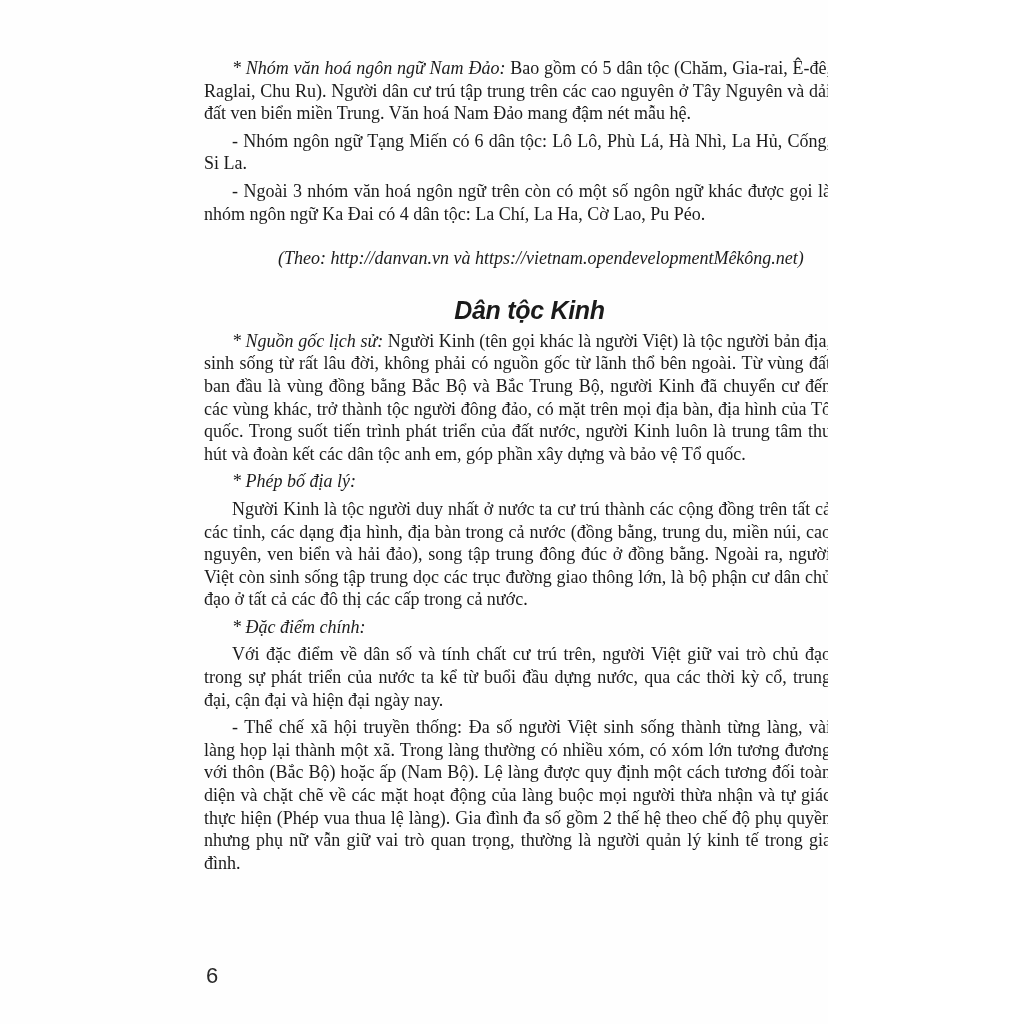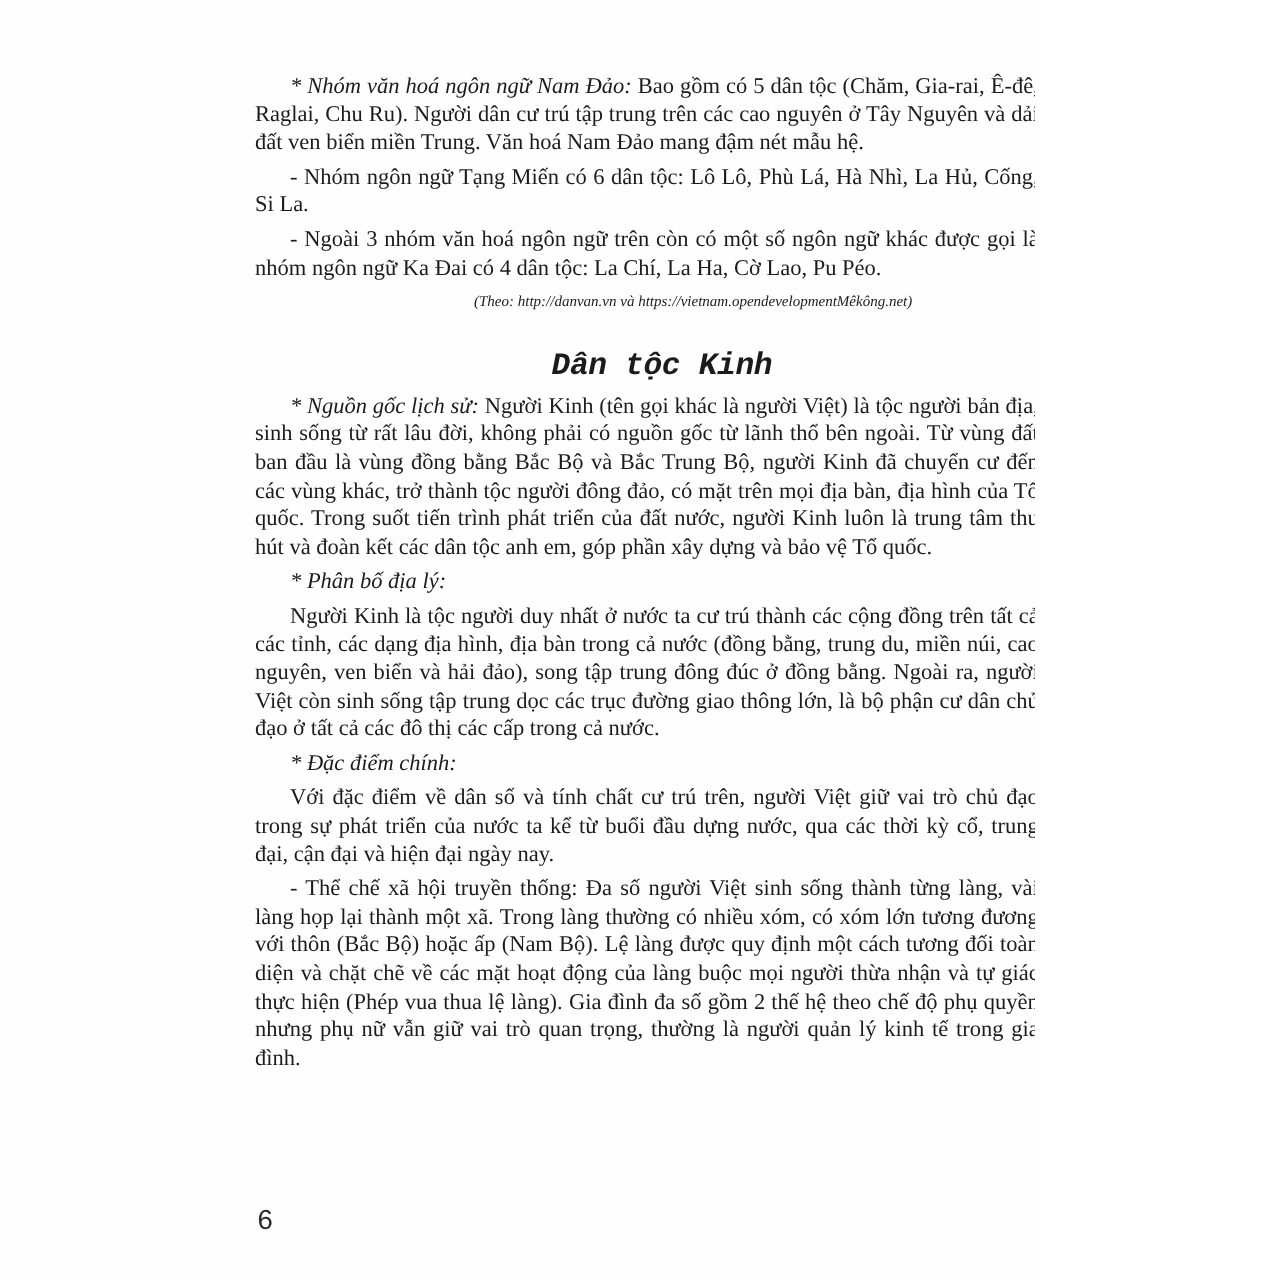--- a/index.html
+++ b/index.html
@@ -30,29 +30,29 @@
     margin: 0;
     text-indent: 28px;
   }
   .para + .para {
     margin-top: 5px;
   }
   .run-italic {
     font-style: italic;
   }
   .citation {
-    margin-top: 5px;
+    margin-top: 22px;
     padding-left: 74px;
-    text-align: center;
+    text-align: left;
     font-style: italic;
-    font-size: 12px;
+    font-size: 18px;
     text-indent: 0;
   }
   .heading {
-    font-family: Liberation Mono, monospace;
+    font-family: Liberation Sans, sans-serif;
     font-weight: bold;
     font-style: italic;
     font-size: 25px;
     letter-spacing: -0.3px;
     line-height: 28px;
     text-align: center;
     padding-left: 24px;
     margin: 26px 0 6px 0;
   }
   .page-number {
@@ -71,21 +71,21 @@
   <div class="text-column">
     <div>
         <p class="para"><span class="run-italic">* Nhóm văn hoá ngôn ngữ Nam Đảo:</span><span class="run-normal"> Bao gồm có 5 dân tộc (Chăm, Gia-rai, Ê-đê, Raglai, Chu Ru). Người dân cư trú tập trung trên các cao nguyên ở Tây Nguyên và dải đất ven biển miền Trung. Văn hoá Nam Đảo mang đậm nét mẫu hệ.</span></p>
         <p class="para"><span class="run-normal">- Nhóm ngôn ngữ Tạng Miến có 6 dân tộc: Lô Lô, Phù Lá, Hà Nhì, La Hủ, Cống, Si La.</span></p>
         <p class="para"><span class="run-normal">- Ngoài 3 nhóm văn hoá ngôn ngữ trên còn có một số ngôn ngữ khác được gọi là nhóm ngôn ngữ Ka Đai có 4 dân tộc: La Chí, La Ha, Cờ Lao, Pu Péo.</span></p>
       </div>
     <div class="citation">(Theo: http://danvan.vn và https://vietnam.opendevelopmentMêkông.net)</div>
     <div class="heading">Dân tộc Kinh</div>
     <div>
         <p class="para"><span class="run-italic">* Nguồn gốc lịch sử:</span><span class="run-normal"> Người Kinh (tên gọi khác là người Việt) là tộc người bản địa, sinh sống từ rất lâu đời, không phải có nguồn gốc từ lãnh thổ bên ngoài. Từ vùng đất ban đầu là vùng đồng bằng Bắc Bộ và Bắc Trung Bộ, người Kinh đã chuyển cư đến các vùng khác, trở thành tộc người đông đảo, có mặt trên mọi địa bàn, địa hình của Tổ quốc. Trong suốt tiến trình phát triển của đất nước, người Kinh luôn là trung tâm thu hút và đoàn kết các dân tộc anh em, góp phần xây dựng và bảo vệ Tổ quốc.</span></p>
-        <p class="para"><span class="run-italic">* Phân bố địa lý:</span></p>
+        <p class="para"><span class="run-italic">* Phép bố địa lý:</span></p>
         <p class="para"><span class="run-normal">Người Kinh là tộc người duy nhất ở nước ta cư trú thành các cộng đồng trên tất cả các tỉnh, các dạng địa hình, địa bàn trong cả nước (đồng bằng, trung du, miền núi, cao nguyên, ven biển và hải đảo), song tập trung đông đúc ở đồng bằng. Ngoài ra, người Việt còn sinh sống tập trung dọc các trục đường giao thông lớn, là bộ phận cư dân chủ đạo ở tất cả các đô thị các cấp trong cả nước.</span></p>
         <p class="para"><span class="run-italic">* Đặc điểm chính:</span></p>
         <p class="para"><span class="run-normal">Với đặc điểm về dân số và tính chất cư trú trên, người Việt giữ vai trò chủ đạo trong sự phát triển của nước ta kể từ buổi đầu dựng nước, qua các thời kỳ cổ, trung đại, cận đại và hiện đại ngày nay.</span></p>
         <p class="para"><span class="run-normal">- Thể chế xã hội truyền thống: Đa số người Việt sinh sống thành từng làng, vài làng họp lại thành một xã. Trong làng thường có nhiều xóm, có xóm lớn tương đương với thôn (Bắc Bộ) hoặc ấp (Nam Bộ). Lệ làng được quy định một cách tương đối toàn diện và chặt chẽ về các mặt hoạt động của làng buộc mọi người thừa nhận và tự giác thực hiện (Phép vua thua lệ làng). Gia đình đa số gồm 2 thế hệ theo chế độ phụ quyền nhưng phụ nữ vẫn giữ vai trò quan trọng, thường là người quản lý kinh tế trong gia đình.</span></p>
       </div>
   </div>
   <div class="page-number">6</div>
 </div>
 
 </body></html>

